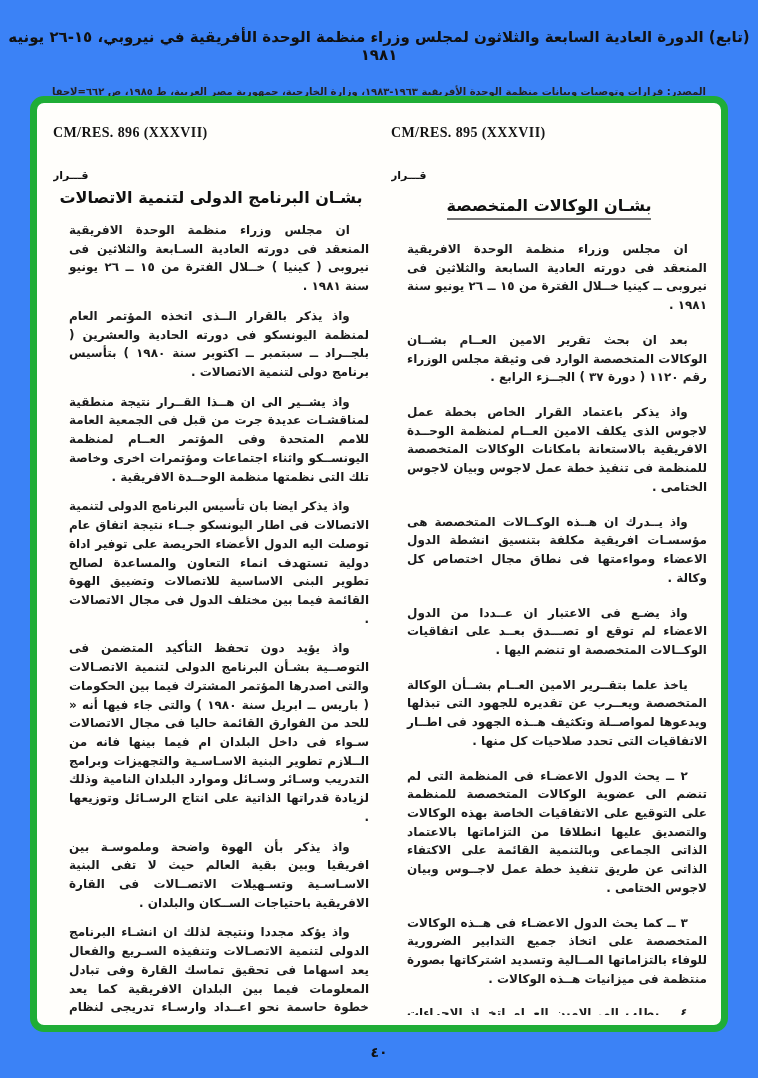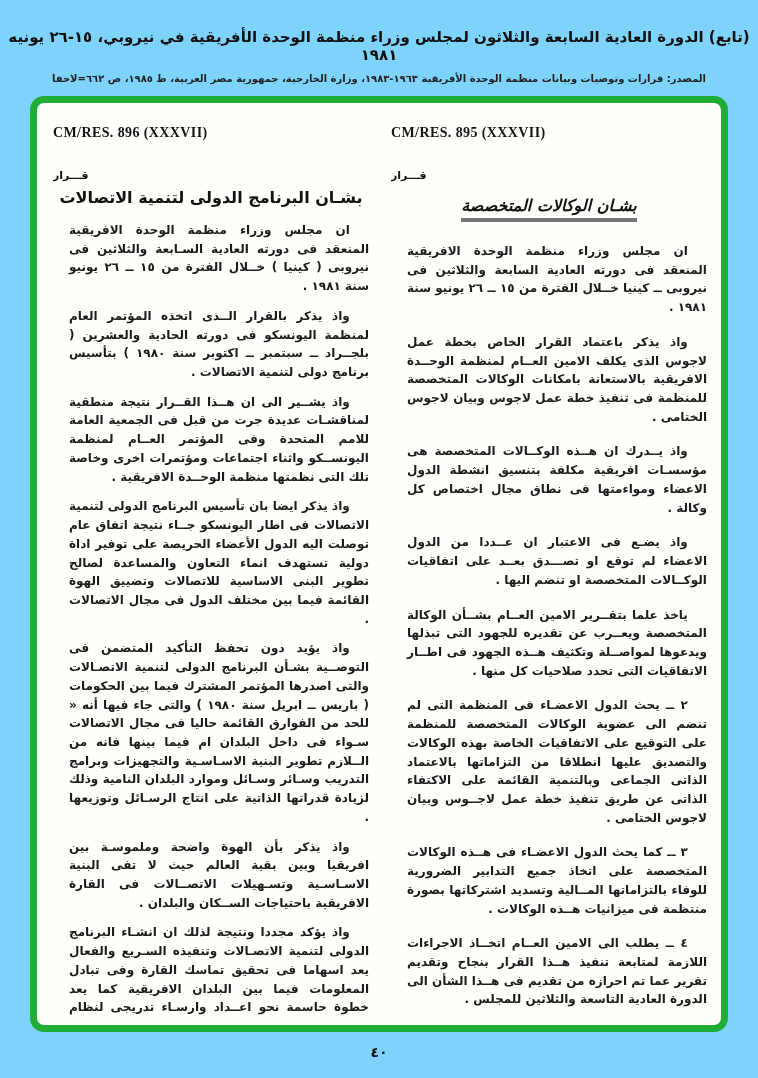--- a/index.html
+++ b/index.html
@@ -4,36 +4,36 @@
 <style>
   html,body{margin:0;padding:0;}
   body{
     width:758px;height:1078px;
     background:#ffffff;
     font-family:"DejaVu Sans", sans-serif;
     color:#1b1b1b;
     position:relative;
     overflow:hidden;
   }
-  .page{position:absolute;inset:0;background:#7dd3fc;}
+  .page{position:absolute;inset:0;background:#3b82f6;}
 
   
   .header{
     direction:rtl;
     text-align:center;
     padding-top:28px;
   }
   .header-title{
     font-size:15px;
     font-weight:bold;
     letter-spacing:.2px;
     color:#111;
   }
   .header-source{
-    margin-top:9px;
+    margin-top:22px;
     font-size:10px;
     font-weight:bold;
     color:#222;
   }
 
   
   .frame{
     position:absolute;
     left:30px; top:96px;
     width:698px; height:936px;
@@ -76,23 +76,22 @@
   .res-heading.spaced{margin:16px 0 14px 0;}
   .res-subject{
     text-align:center;
     font-weight:bold;
     font-size:16px;
     margin:0 0 14px 0;
     color:#111;
   }
   .res-subject .underlined{
     display:inline-block;
-    border-bottom:4px solid #737373;
+    border-bottom:2px solid #737373;
     padding-bottom:3px;
-    font-style:italic;
   }
   .res-subject.gap-after{margin-bottom:20px;}
 
   .para{
     margin:0 0 11px 16px;
     text-indent:1.6em;
     font-size:12px;
     line-height:1.56;
     font-weight:bold;
     text-align:justify;
@@ -146,20 +145,21 @@
         <p class="para">١ ــ سـلطات البلدان سواء المتقدمة ام النامية الى ابــلاء اولوية خاصة لتحقيق اهــداف البرنامج الدولى لتنمية الاتصالات بكل ما تتوافر لديها من امكانات .</p>
       </div>
 
       <div class="col col-right">
         <div class="doc-ref">CM/RES. 895 (XXXVII)</div>
         <div class="res-heading spaced">قـــرار</div>
         <div class="res-subject gap-after">
           <span class="underlined">بشـان الوكالات المتخصصة</span>
         </div>
         <p class="para">ان مجلس وزراء منظمة الوحدة الافريقية المنعقد فى دورته العادية السابعة والثلاثين فى نيروبى ــ كينيا خــلال الفترة من ١٥ ــ ٢٦ يونيو سنة ١٩٨١ .</p>
+        <p class="para">بعد ان بحث تقرير الامين العــام بشــان الوكالات المتخصصة الوارد فى وثيقة مجلس الوزراء رقم ١١٢٠ ( دورة ٣٧ ) الجــزء الرابع .</p>
         <p class="para">واذ يذكر باعتماد القرار الخاص بخطة عمل لاجوس الذى يكلف الامين العــام لمنظمة الوحــدة الافريقية بالاستعانة بامكانات الوكالات المتخصصة للمنظمة فى تنفيذ خطة عمل لاجوس وبيان لاجوس الختامى .</p>
         <p class="para">واذ يــدرك ان هــذه الوكــالات المتخصصة هى مؤسسـات افريقية مكلفة بتنسيق انشطة الدول الاعضاء ومواءمتها فى نطاق مجال اختصاص كل وكالة .</p>
         <p class="para">واذ يضـع فى الاعتبار ان عــددا من الدول الاعضاء لم توقع او تصـــدق بعــد على اتفاقيات الوكــالات المتخصصة او تنضم اليها .</p>
         <p class="para">ياخذ علما بتقــرير الامين العــام بشــأن الوكالة المتخصصة ويعــرب عن تقديره للجهود التى تبذلها ويدعوها لمواصــلة وتكثيف هــذه الجهود فى اطــار الاتفاقيات التى تحدد صلاحيات كل منها .</p>
         <p class="para">٢ ــ يحث الدول الاعضـاء فى المنظمة التى لم تنضم الى عضوية الوكالات المتخصصة للمنظمة على التوقيع على الاتفاقيات الخاصة بهذه الوكالات والتصديق عليها انطلاقا من التزاماتها بالاعتماد الذاتى الجماعى وبالتنمية القائمة على الاكتفاء الذاتى عن طريق تنفيذ خطة عمل لاجــوس وبيان لاجوس الختامى .</p>
         <p class="para">٣ ــ كما يحث الدول الاعضـاء فى هــذه الوكالات المتخصصة على اتخاذ جميع التدابير الضرورية للوفاء بالتزاماتها المــالية وتسديد اشتركاتها بصورة منتظمة فى ميزانيات هــذه الوكالات .</p>
         <p class="para">٤ ــ يطلب الى الامين العــام اتخــاذ الاجراءات اللازمة لمتابعة تنفيذ هــذا القرار بنجاح وتقديم تقرير عما تم احرازه من تقديم فى هــذا الشأن الى الدورة العادية التاسعة والثلاثين للمجلس .</p>
       </div>
 
     </div>

